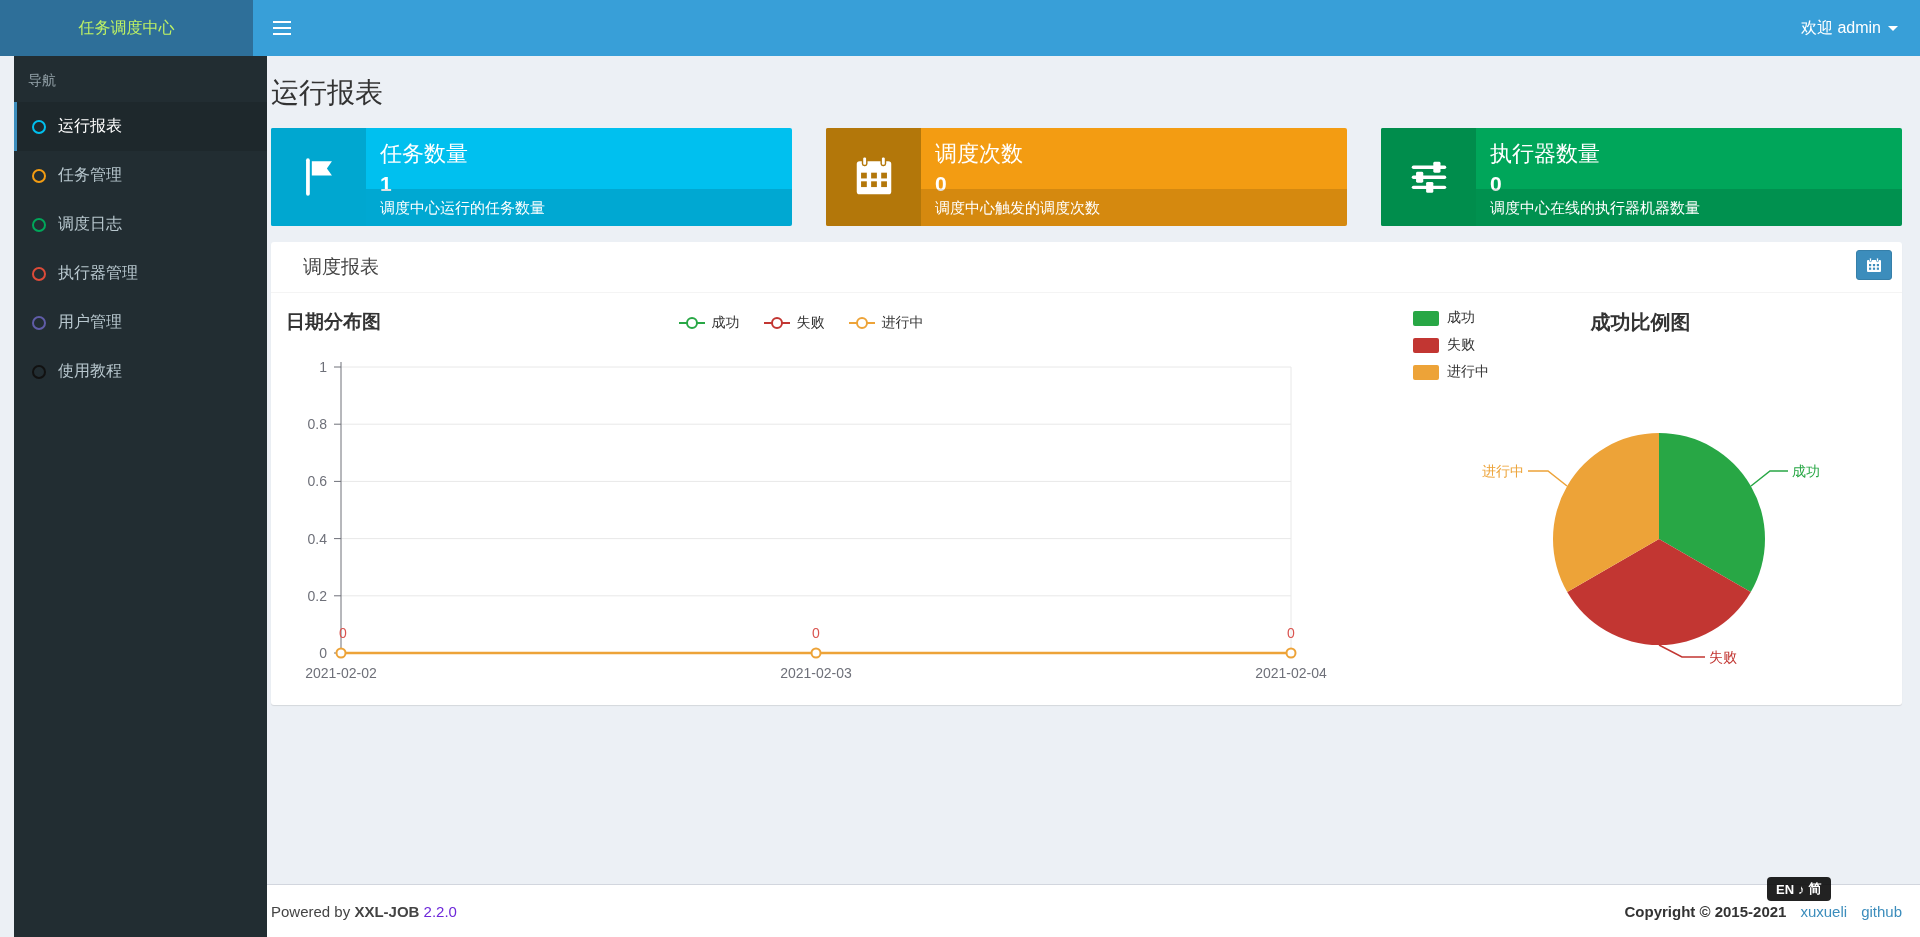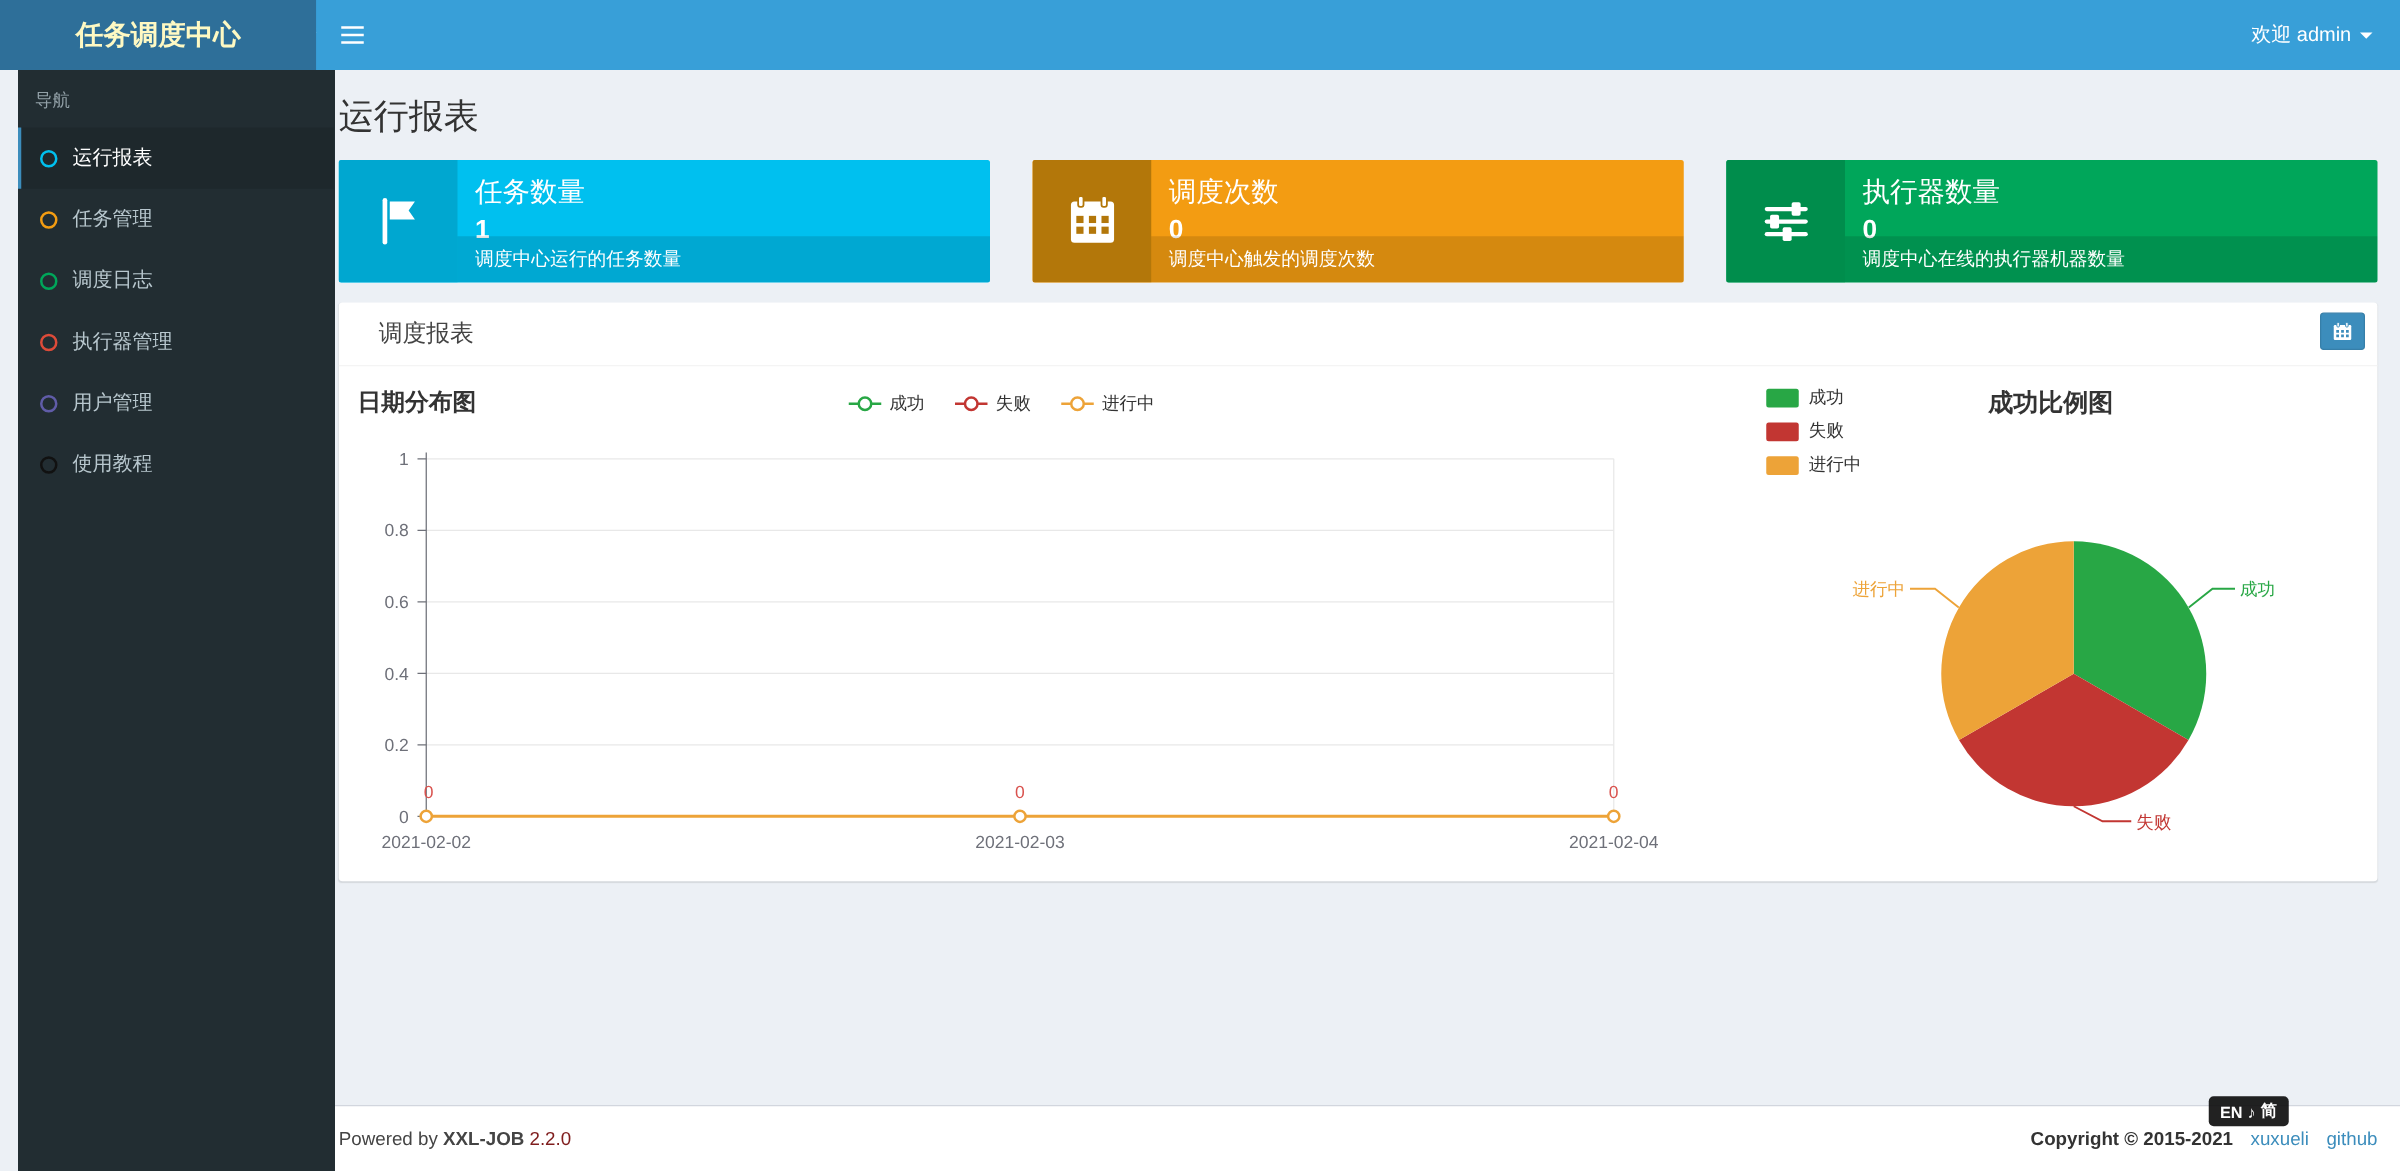--- a/index.html
+++ b/index.html
@@ -1,20 +1,20 @@
 <!DOCTYPE html>
 <html><head>
 <meta charset="utf-8">
 <style>
   * { margin:0; padding:0; box-sizing:border-box; }
   html,body { width:1920px; height:937px; overflow:hidden; font-family:"Liberation Sans","DejaVu Sans",sans-serif; background:#ecf0f5; position:relative; }
 
   
   .main-header { position:fixed; top:0; left:0; width:1920px; height:56px; display:flex; z-index:50; }
-  .logo { width:253px; height:56px; background:#2e6f99; color:#fef9c3; font-size:22px; font-weight:bold; display:flex; align-items:center; justify-content:center; }
+  .logo { width:253px; height:56px; background:#2e6f99; color:#bef264; font-size:16px; font-weight:normal; display:flex; align-items:center; justify-content:center; }
   .navbar { flex:1; background:#389fd8; display:flex; align-items:center; justify-content:space-between; }
   .hamburger { padding:0 20px; height:56px; display:flex; flex-direction:column; justify-content:center; gap:4px; cursor:pointer; }
   .hamburger span { display:block; width:18px; height:2px; background:#fff; }
   .user-menu { color:#fff; font-size:16px; padding:0 22px; height:56px; display:flex; align-items:center; gap:7px; cursor:pointer; }
   .caret { width:0; height:0; border-left:5px solid transparent; border-right:5px solid transparent; border-top:5px solid #fff; }
 
   
   .sidebar { position:fixed; top:56px; left:14px; width:253px; height:881px; background:#222d32; z-index:40; }
   .nav-label { color:#93a1a8; font-size:14px; padding:16px 14px 12px 14px; }
   .sidebar-menu { list-style:none; }
@@ -69,21 +69,21 @@
   .plegend { position:absolute; top:16px; left:34px; display:flex; flex-direction:column; gap:9px; }
   .pitem { display:flex; align-items:center; gap:8px; cursor:pointer; }
   .sw { width:26px; height:15px; border-radius:2px; display:inline-block; }
   .sw-green { background:#28a745; } .sw-red { background:#c23632; } .sw-orange { background:#eda338; }
   .pie-title { position:absolute; top:16px; left:0; width:100%; text-align:center; font-size:20px; font-weight:bold; color:#333; }
   .pie-svg { position:absolute; top:74px; left:0; }
 
   
   .main-footer { height:53px; background:#fff; border-top:1px solid #d2d6de; display:flex; align-items:center; justify-content:space-between; padding:0 18px; font-size:15px; color:#444; }
   .footer-left b { font-weight:bold; }
-  .version { color:#7f1d1d; }
+  .version { color:#6d28d9; }
   .footer-right { display:flex; align-items:center; gap:14px; }
   .copyright { font-weight:bold; color:#333; }
   .footer-right a { color:#3c8dbc; text-decoration:none; }
 
   
   .ime-badge { position:absolute; left:1767px; top:877px; background:rgba(10,10,10,0.9); color:#fff; font-size:13px; padding:3px 9px; border-radius:4px; display:flex; align-items:center; gap:4px; z-index:99;font-weight:bold; }
 
   svg text { font-family:"Liberation Sans","DejaVu Sans",sans-serif; }
 </style>
 </head>

